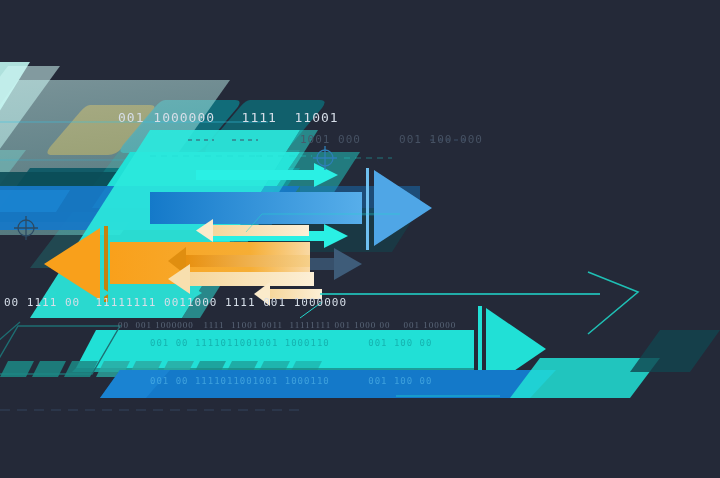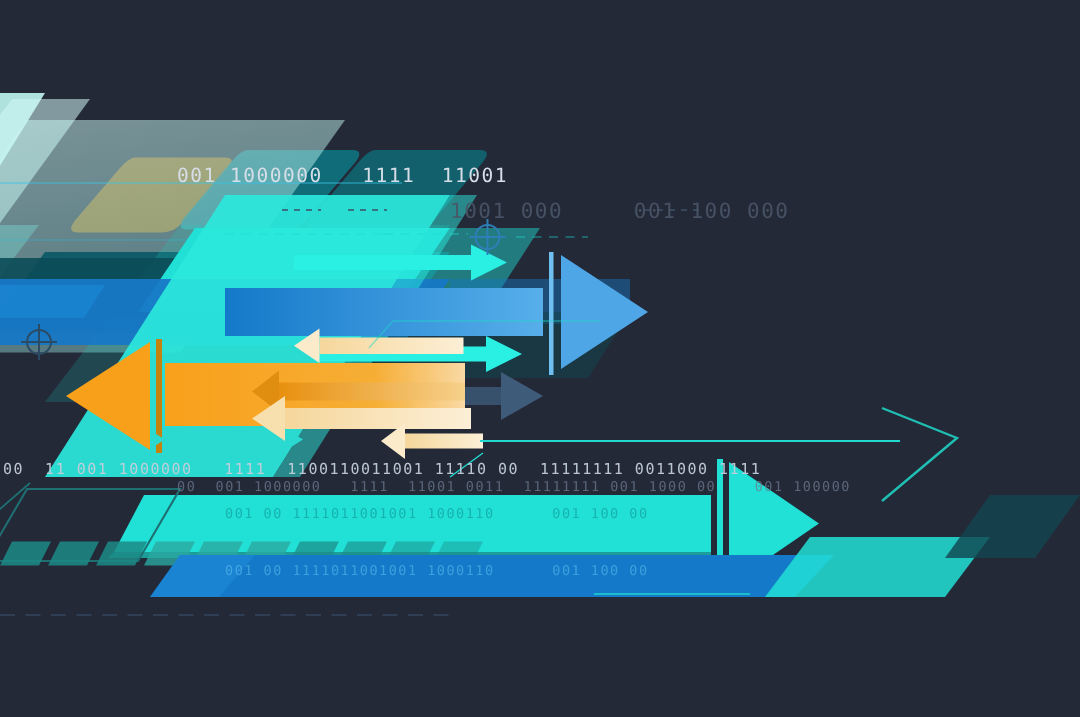--- a/index.html
+++ b/index.html
@@ -221,27 +221,27 @@
         <path d="M430,140 L470,140" stroke-dasharray="4 4"></path>
       </g>
 
     </g>
   </svg>
 
   <div style="position:absolute;left:0;top:0;width:720px;height:478px;">
     <div class="bin" style="position:absolute;left:118px;top:110px;font-size:13px;color:#D6DEE8;">001 1000000   1111  11001</div>
 
 
-    <div class="bin" style="position:absolute;left:300px;top:133px;font-size:14px;color:#4A5668;opacity:.9;">1001 000     001 100 000</div>
-
-
-
-
-    <div class="bin" style="position:absolute;left:2px;top:308px;font-size:10px;color:#C3CEDB;opacity:.95;">00  11 001 1000000   1111  1100110011001 11110 00  11111111 0011000 1111</div>
-
-    <div class="bin" style="position:absolute;left:118px;top:320px;font-size:9px;color:#6C7B8E;opacity:.75;">00  001 1000000   1111  11001 0011  11111111 001 1000 00    001 100000</div>
+    <div class="bin" style="position:absolute;left:300px;top:133px;font-size:11px;color:#4A5668;opacity:.9;">1001 000     001 100 000</div>
+
+
+
+    <div class="bin" style="position:absolute;left:4px;top:296px;font-size:11px;color:#D6DEE8;">00 1111 00  11111111 0011000 1111 001 1000000</div>
+
+
+    <div class="bin" style="position:absolute;left:118px;top:320px;font-size:9px;color:#6C7B8E;opacity:.75;font-family:Liberation Serif, serif;">00  001 1000000   1111  11001 0011  11111111 001 1000 00    001 100000</div>
 
     <div class="bin" style="position:absolute;left:150px;top:338px;font-size:9px;color:#0C8E90;opacity:.55;">001 00 1111011001001 1000110      001 100 00</div>
 
     <div class="bin" style="position:absolute;left:150px;top:376px;font-size:9px;color:#6FD0F5;opacity:.45;">001 00 1111011001001 1000110      001 100 00</div>
   </div>
 
 </div>
 
 </body></html>

